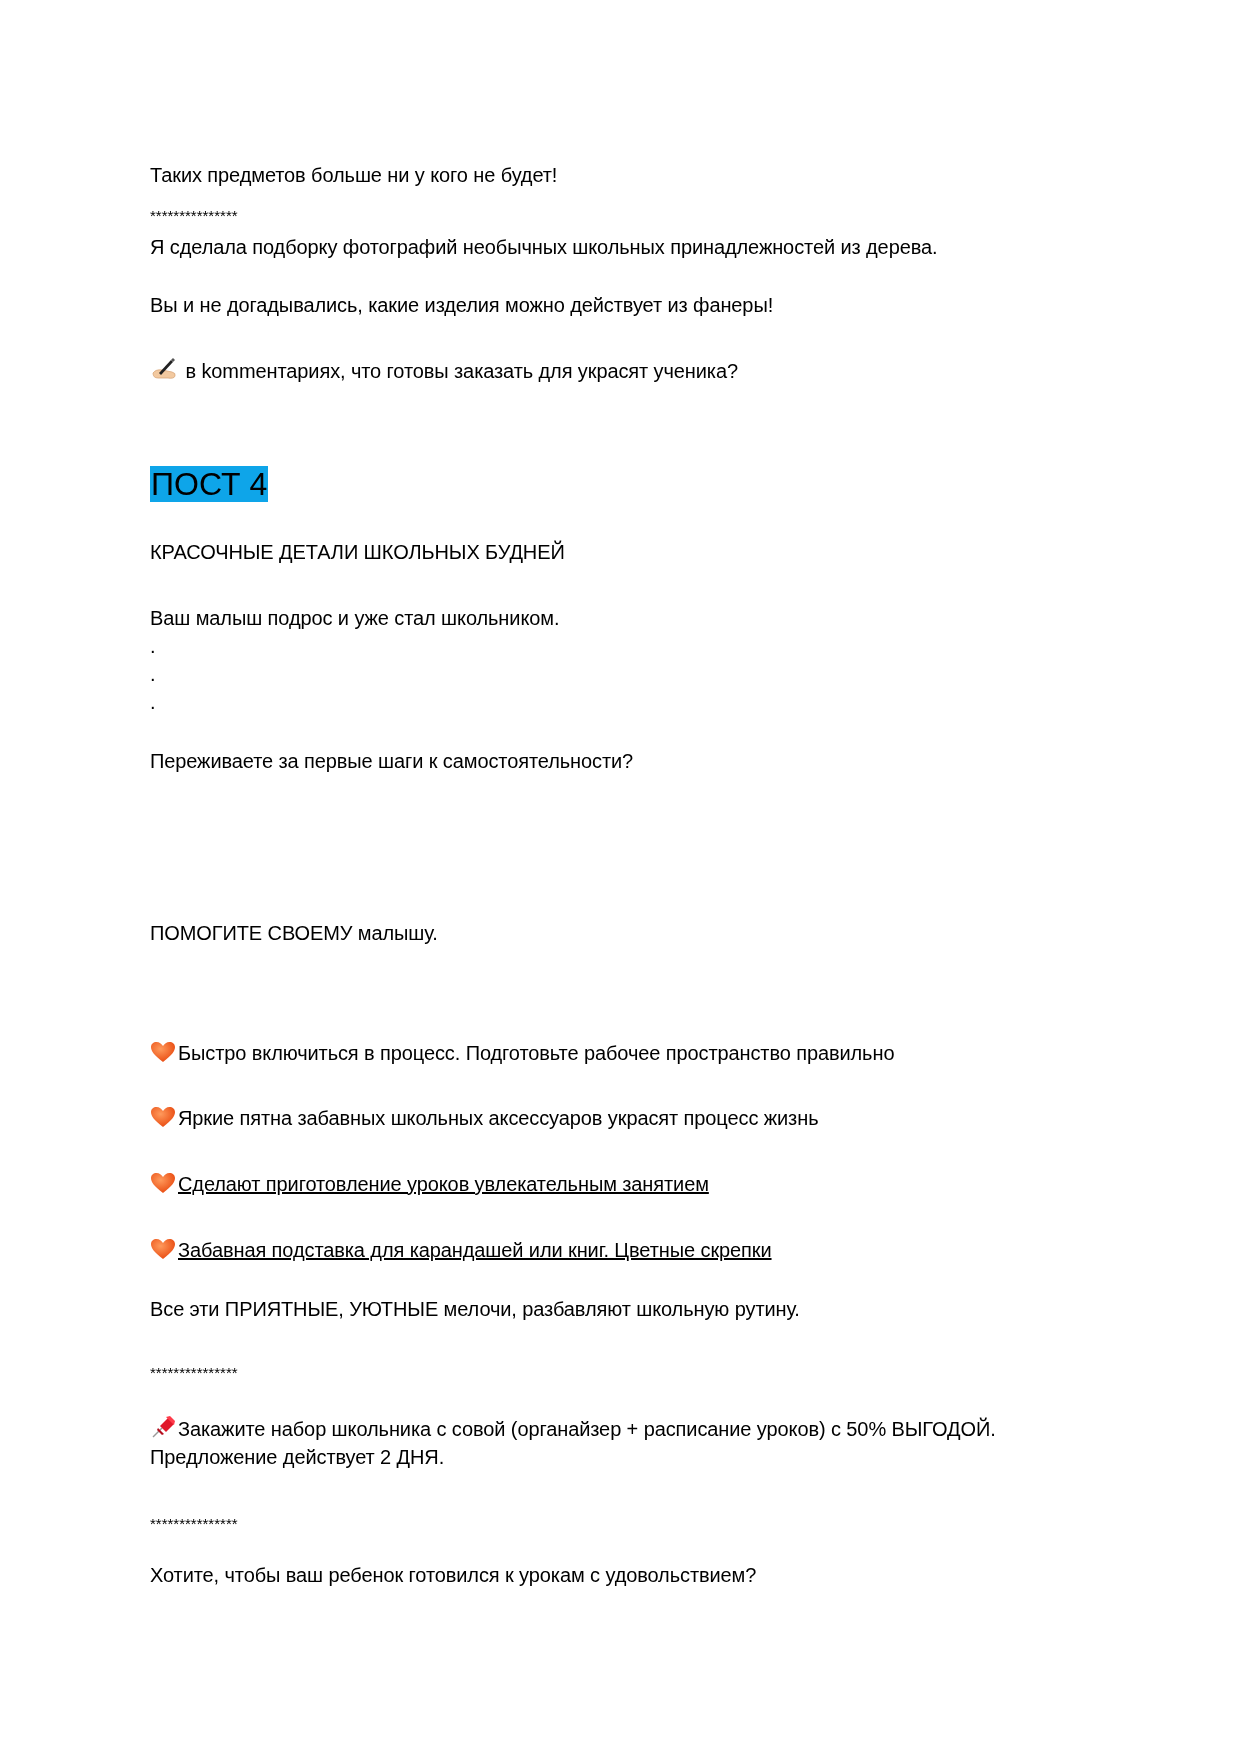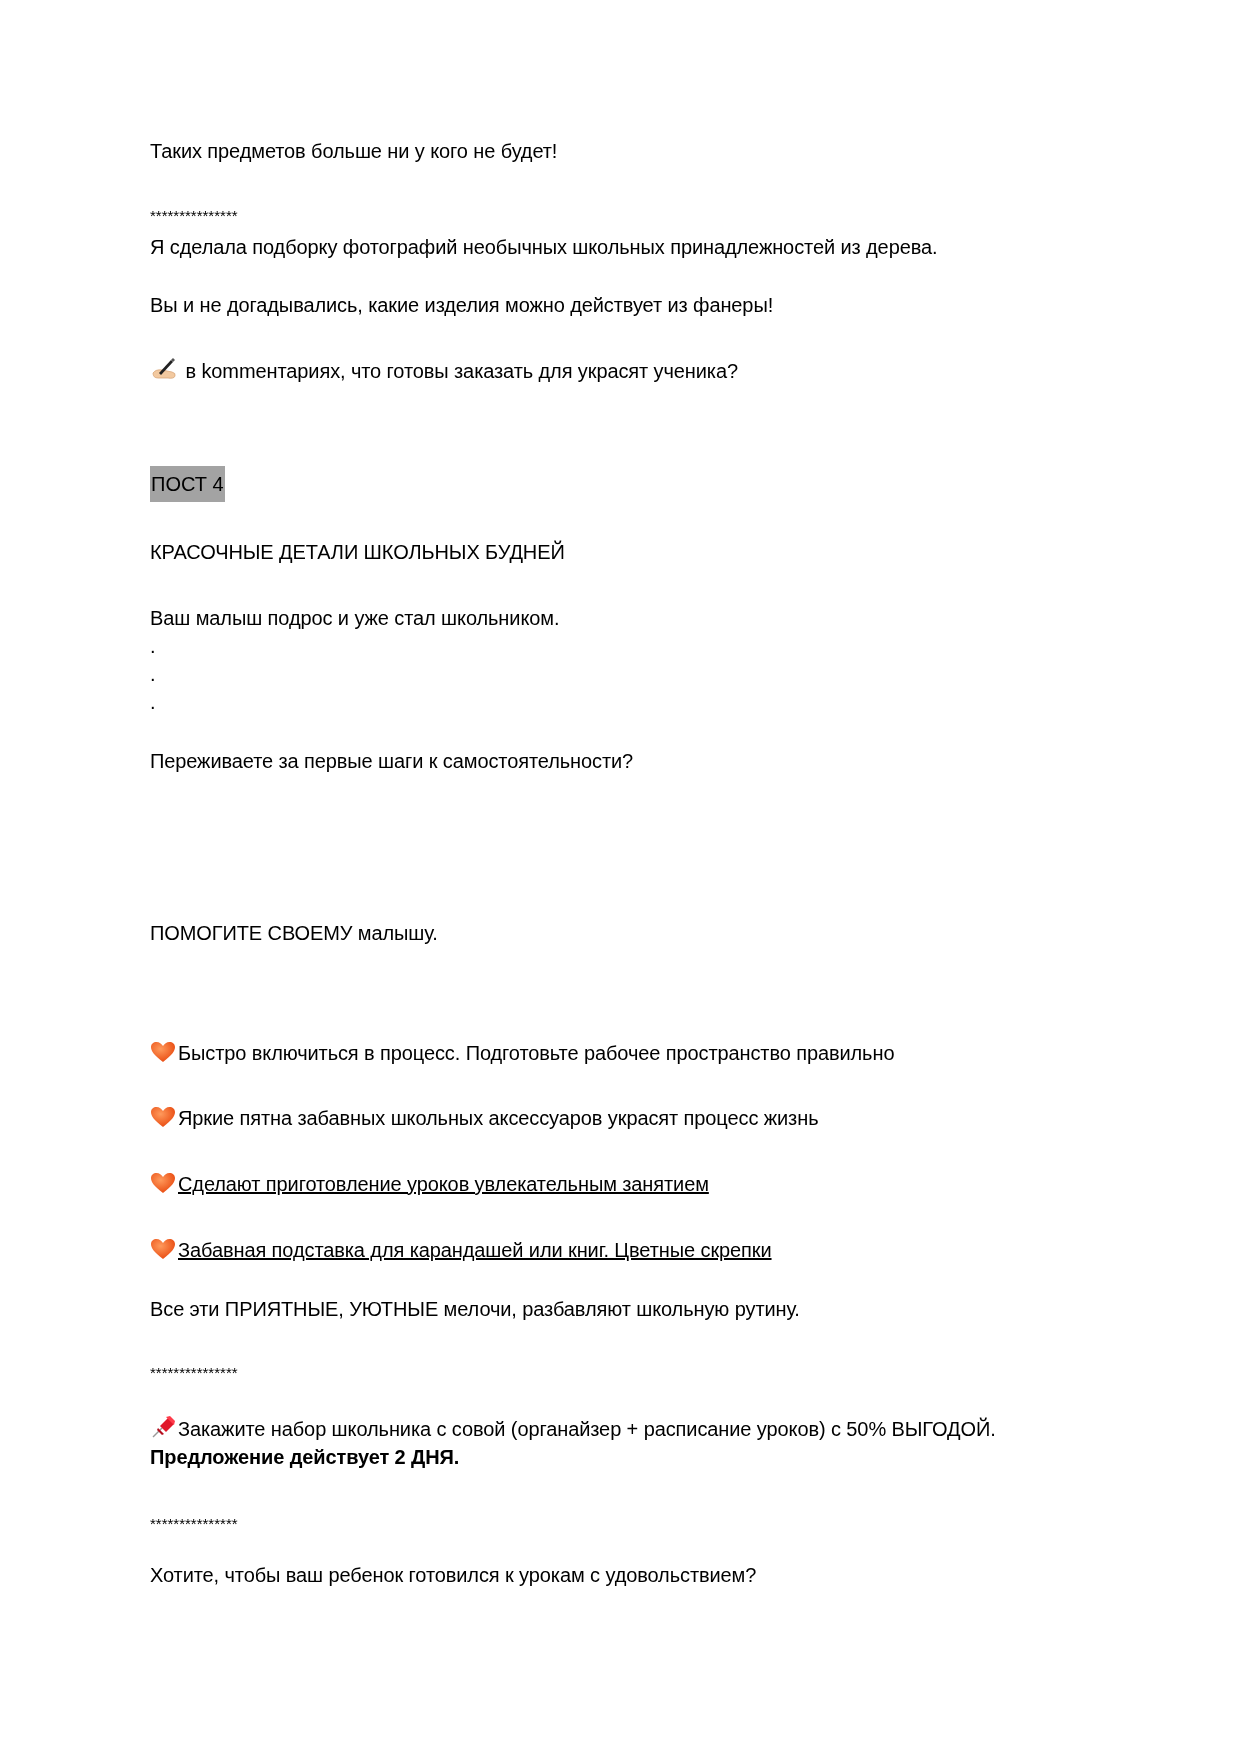--- a/index.html
+++ b/index.html
@@ -31,38 +31,38 @@
       letter-spacing: -0.1px;
     }
     .stars {
       font-size: 15px;
       letter-spacing: 0px;
     }
     .post-heading {
       position: absolute;
       left: 150px;
       top: 466px;
-      font-size: 20px;
+      font-size: 32px;
       line-height: 36px;
-      background: #a3a3a3;
+      background: #0ea5e9;
       padding: 0 1px;
     }
     .icon {
       display: inline-block;
       vertical-align: -3px;
       margin-right: 2px;
     }
     .icon svg { display: block; }
   </style>
 </head>
 <body>
 
 <div class="page">
 
-  <div class="line" style="top:138px;">Таких предметов больше ни у кого не будет!</div>
+  <div class="line" style="top:162px;">Таких предметов больше ни у кого не будет!</div>
 
   <div class="line stars" style="top:203px;">***************</div>
 
   <div class="line" style="top:234px;">Я сделала подборку фотографий необычных школьных принадлежностей из дерева.</div>
 
   <div class="line" style="top:292px;">Вы и не догадывались, какие изделия можно действует из фанеры!</div>
 
   <div class="line" style="top:357px;">
     <span class="icon">
       <svg width="28" height="24" viewBox="0 0 28 24">
@@ -152,19 +152,19 @@
     <span class="icon">
       <svg width="26" height="24" viewBox="0 0 26 24">
         <line x1="3" y1="22" x2="12" y2="13" stroke="#9a9a9a" stroke-width="1.5"></line>
         <path d="M10 11 L18 3 L24 9 L16 17 Z" fill="#e0182a"></path>
         <path d="M16 2 L20 1 L25 6 L24 10 Z" fill="#ff3b4a"></path>
         <path d="M8 13 L14 19 L12 20 L7 15 Z" fill="#b50f1e"></path>
       </svg>
     </span><span>Закажите набор школьника с совой (органайзер + расписание уроков) с 50% ВЫГОДОЙ.</span>
   </div>
 
-  <div class="line" style="top:1444px;font-weight:bold;">Предложение действует 2 ДНЯ.</div>
+  <div class="line" style="top:1444px;">Предложение действует 2 ДНЯ.</div>
 
   <div class="line stars" style="top:1511px;">***************</div>
 
   <div class="line" style="top:1562px;">Хотите, чтобы ваш ребенок готовился к урокам с удовольствием?</div>
 
 </div>
 
 </body></html>

